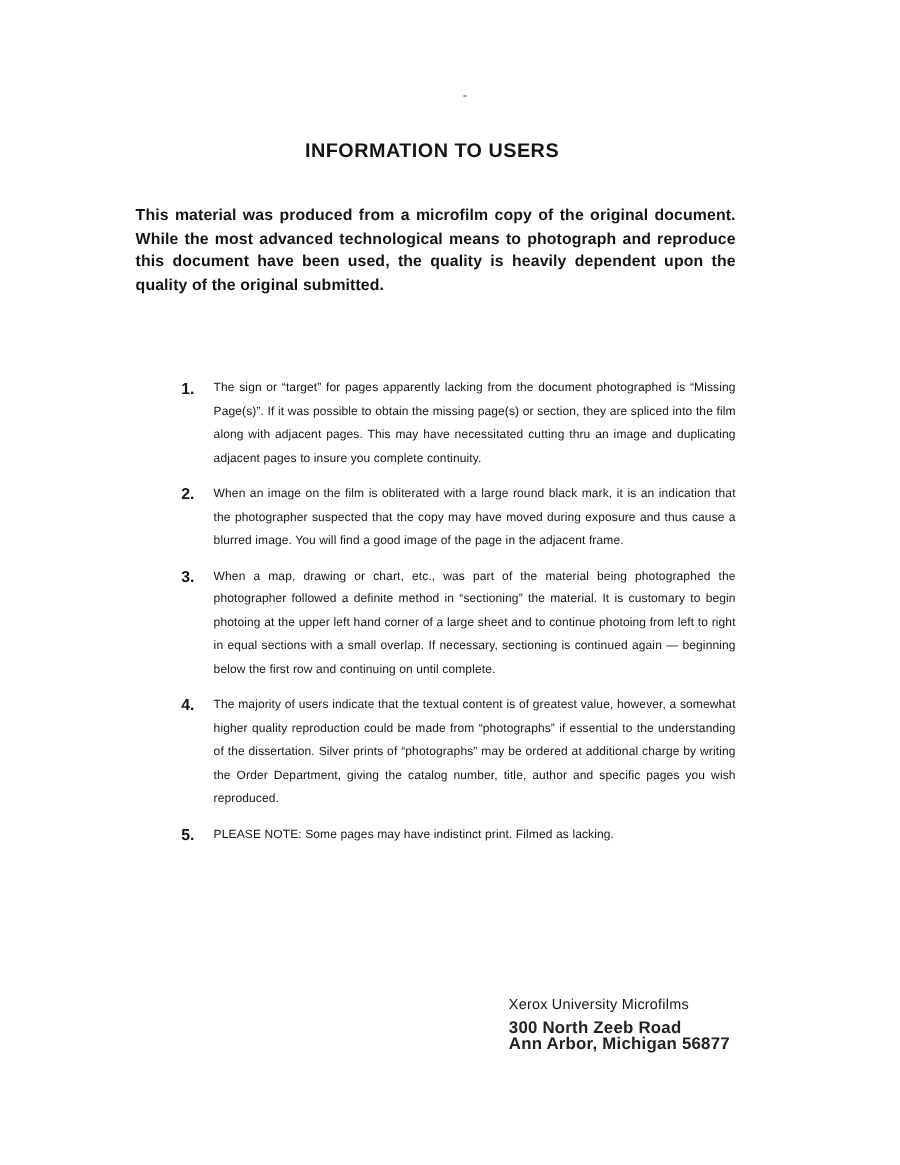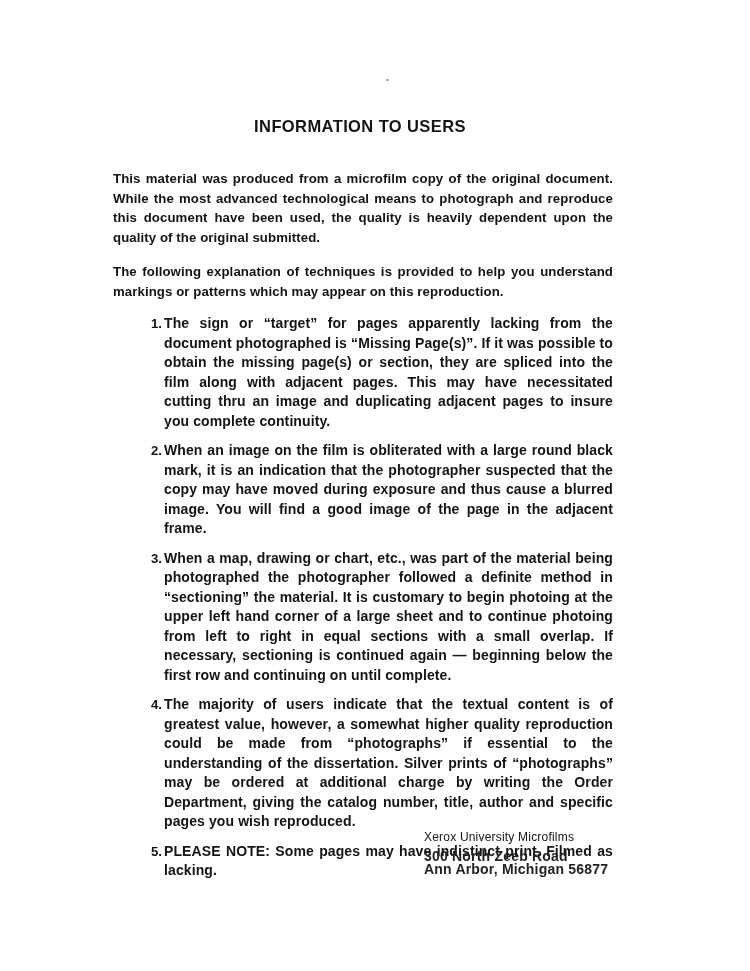--- a/index.html
+++ b/index.html
@@ -35,22 +35,22 @@
   .numitem{
     display:flex;
     margin:0 0 10px 0;
   }
   .numitem .num{
     flex:0 0 13px;
     font-size:13.2px;font-weight:700;line-height:19.5px;
   }
   .numitem .txt{
     flex:1;
-    font-size:14px;font-weight:700;line-height:19.5px;
-    text-align:justify;letter-spacing:0.1px;
+    font-size:10px;font-weight:400;line-height:19.5px;
+    text-align:justify;letter-spacing:0.1px;margin-left:14px;
   }
   .publisher{
     position:absolute;left:424px;top:830px;
   }
   .publisher .brand{
     font-size:12px;font-weight:400;letter-spacing:0.2px;
     white-space:nowrap;
   }
   .publisher .addr{
     margin-top:6px;
@@ -62,21 +62,20 @@
 <body>
 
 <div class="page">
 
   <div class="speck"></div>
 
   <div class="doc-title">INFORMATION TO USERS</div>
 
   <div class="intro">
     <p>This material was produced from a microfilm copy of the original document. While the most advanced technological means to photograph and reproduce this document have been used, the quality is heavily dependent upon the quality of the original submitted.</p>
-    <p>The following explanation of techniques is provided to help you understand markings or patterns which may appear on this reproduction.</p>
   </div>
 
   <div class="numlist">
 
     <div class="numitem">
       <span class="num">1.</span>
       <span class="txt">The sign or “target” for pages apparently lacking from the document photographed is “Missing Page(s)”. If it was possible to obtain the missing page(s) or section, they are spliced into the film along with adjacent pages. This may have necessitated cutting thru an image and duplicating adjacent pages to insure you complete continuity.</span>
     </div>
 
     <div class="numitem">

